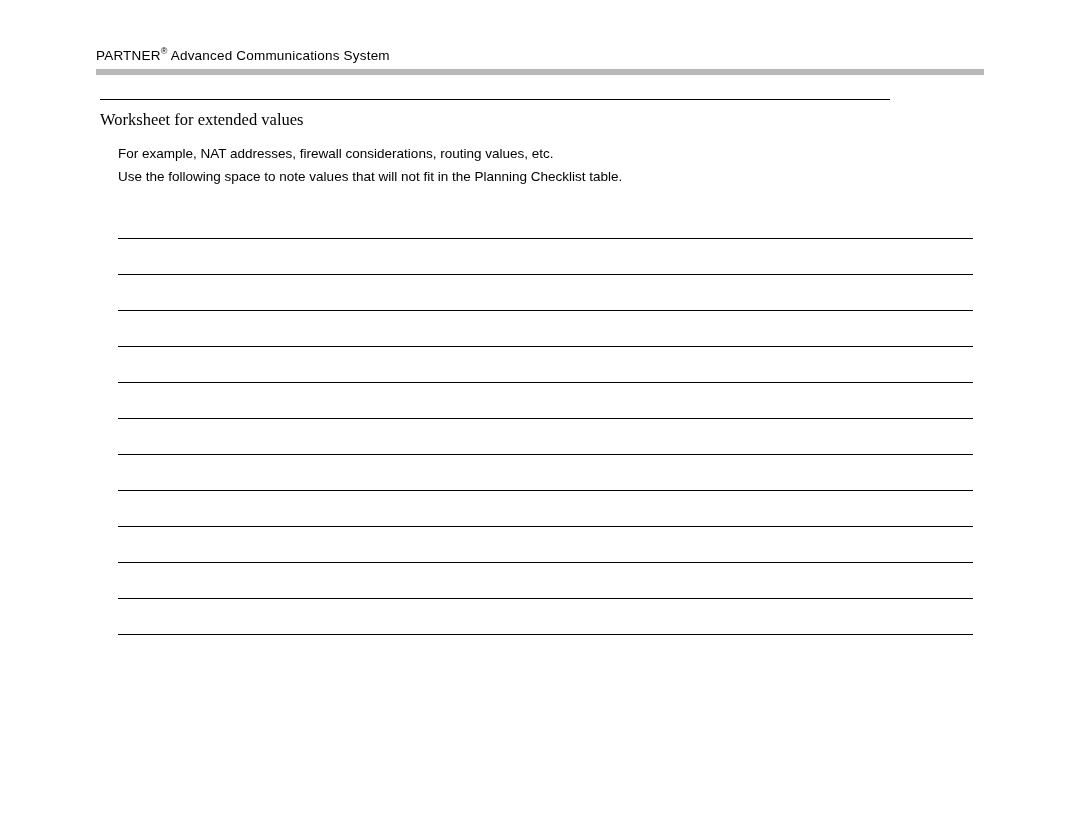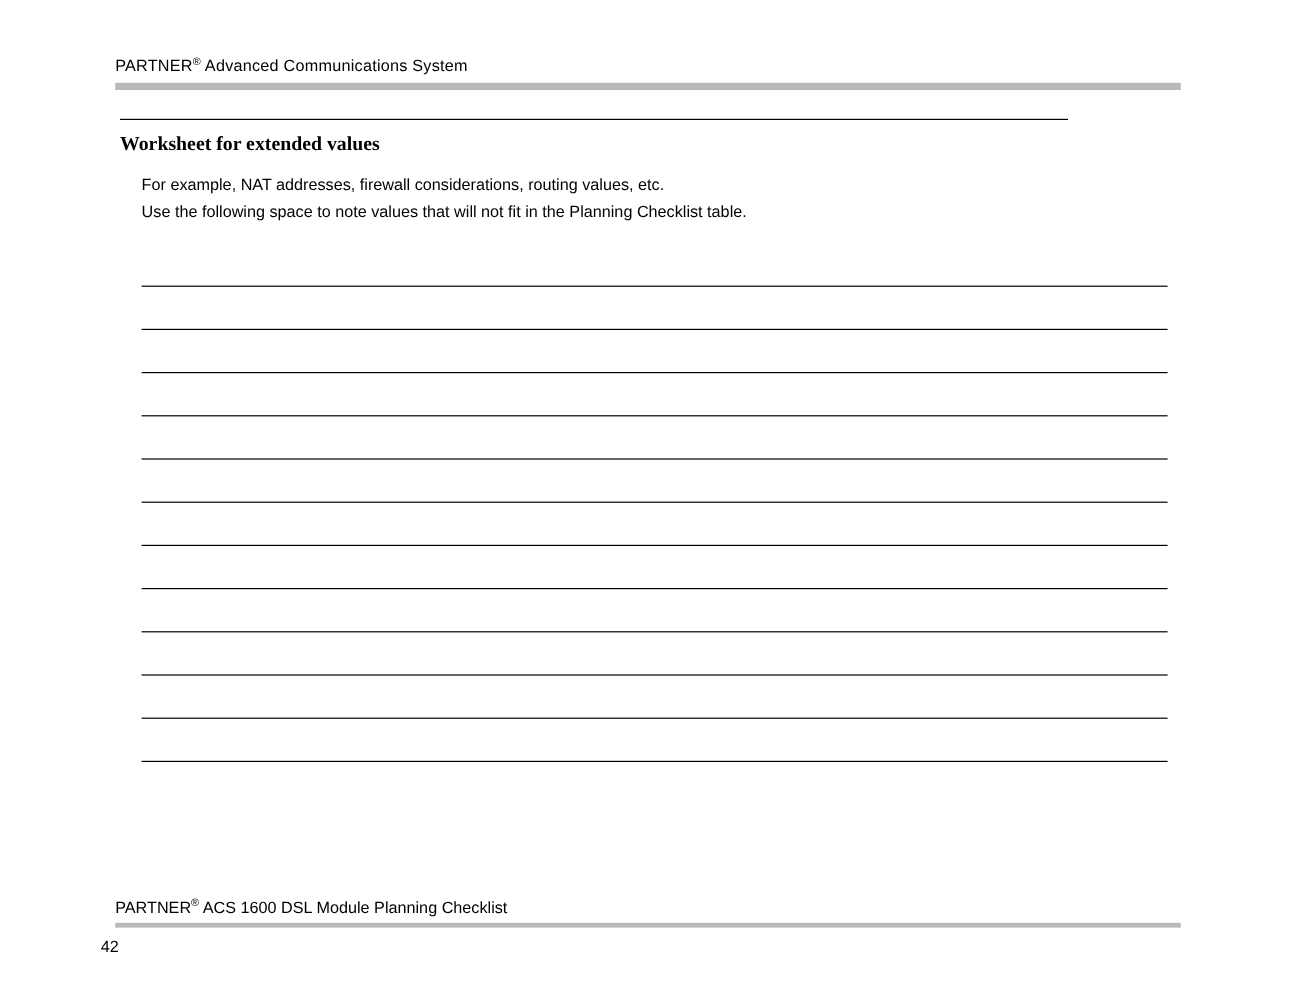--- a/index.html
+++ b/index.html
@@ -39,21 +39,21 @@
     }
     .section-rule {
       border: none;
       border-top: 1.5px solid #000;
       margin: 0 0 10px 0;
       width: 790px;
       margin-left: 4px;
     }
     .section-heading {
       font-family: "Palatino Linotype", "Book Antiqua", Georgia, serif;
-      font-weight: bold;
+      font-weight: normal;
       font-size: 16.5px;
       color: #000;
       margin-bottom: 14px;
       margin-left: 4px;
     }
     .body-text {
       font-size: 13.5px;
       color: #000;
       margin-left: 22px;
       line-height: 1.55;
@@ -120,21 +120,14 @@
       <hr class="worksheet-line">
       <hr class="worksheet-line">
       <hr class="worksheet-line">
       <hr class="worksheet-line">
       <hr class="worksheet-line">
       <hr class="worksheet-line">
       <hr class="worksheet-line">
       <hr class="worksheet-line">
     </div>
 
-  <div class="footer">
-    <div class="footer-title">
-      <span>PARTNER</span><sup>®</sup><span> ACS 1600 DSL Module Planning Checklist</span>
-    </div>
-    <div class="footer-bar"></div>
-    <div class="page-number">42</div>
-  </div>
 
 </div>
 
 </body></html>

